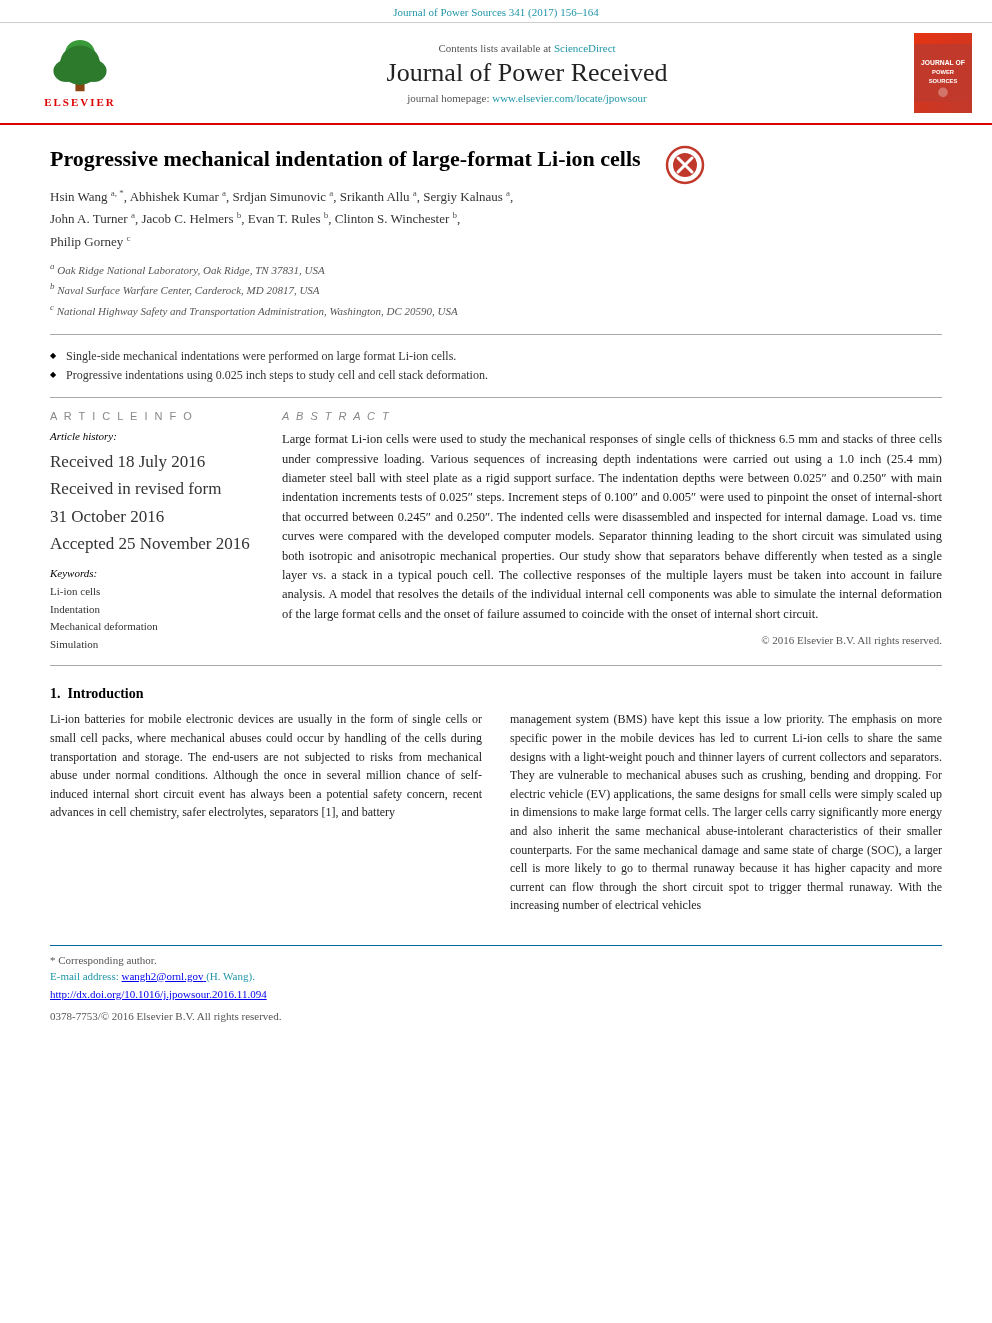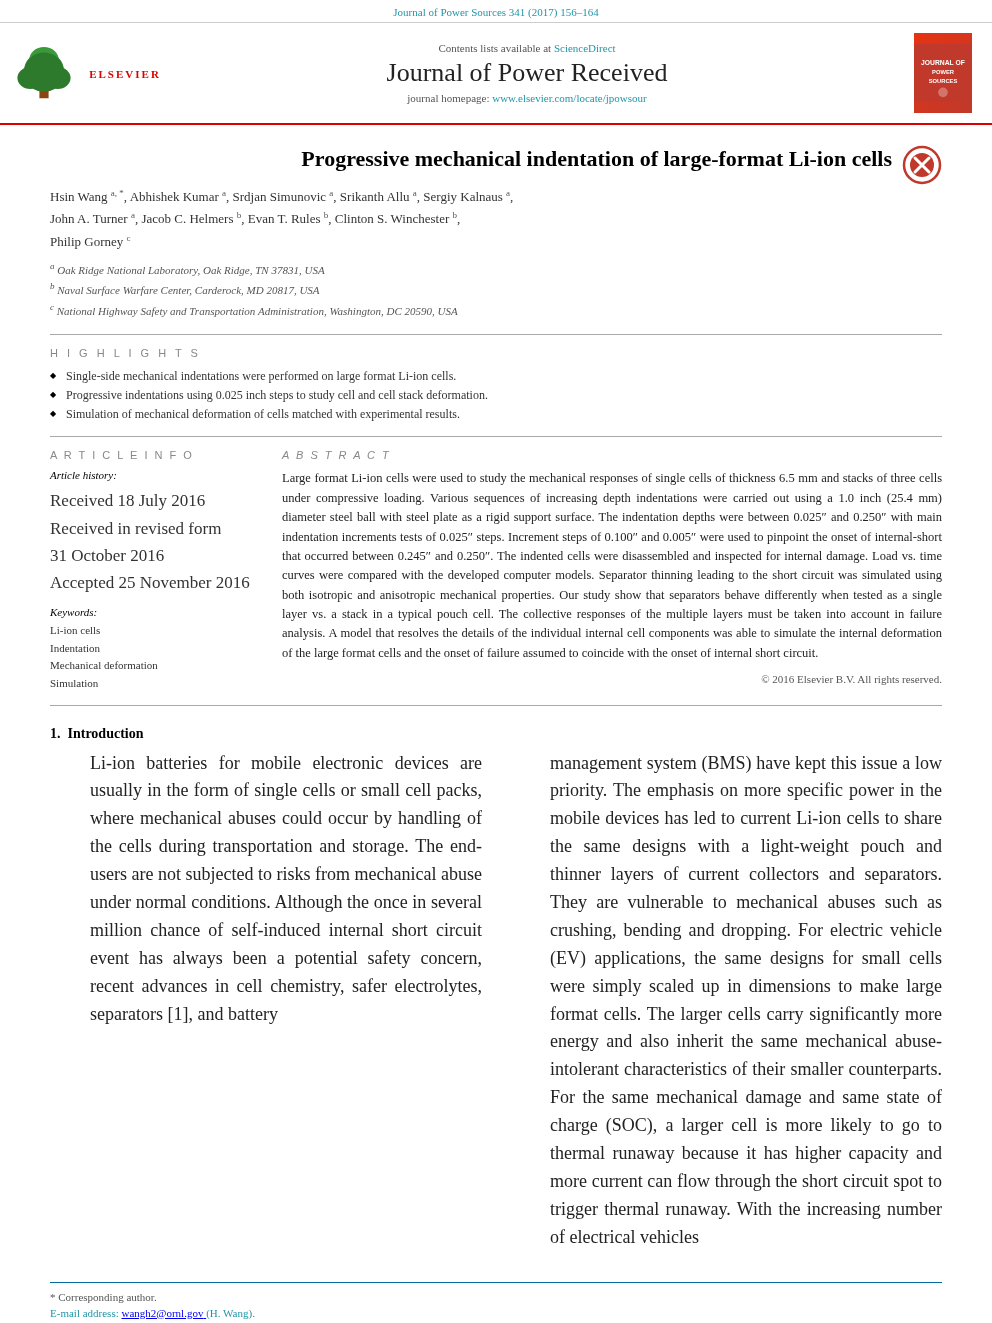--- a/index.html
+++ b/index.html
@@ -31,20 +31,21 @@
     }
     .journal-header-logo {
       width: 120px;
       height: 80px;
       display: flex;
       align-items: center;
       justify-content: center;
     }
     .elsevier-logo {
       display: flex;
+      flex-direction: column;
       align-items: center;
     }
     .elsevier-tree {
       width: 90px;
       height: 55px;
     }
     .elsevier-text {
       font-size: 11px;
       font-weight: bold;
       letter-spacing: 2px;
@@ -104,21 +105,22 @@
       font-weight: bold;
       color: #000;
       margin-bottom: 12px;
       line-height: 1.3;
     }
 
     
     .title-row {
       display: flex;
       align-items: flex-start;
-      justify-content: flex-end;
+      justify-content: flex-start;
+      gap: 14px;
     }
     .crossmark {
       width: 40px;
       height: 40px;
       margin-left: 10px;
       flex-shrink: 0;
     }
 
     
     .authors {
@@ -254,25 +256,24 @@
       color: #000;
     }
     .two-col-body {
       display: flex;
       gap: 28px;
     }
     .body-col {
       flex: 1;
     }
     .body-text {
-      font-size: 18px;
+      font-size: 12px;
       color: #222;
       line-height: 1.55;
       text-align: justify;
-      margin-left: 40px;
     }
 
     
     .article-footer {
       margin-top: 30px;
       padding-top: 8px;
       border-top: 1px solid #0369a1;
     }
     .footer-corresponding {
       font-size: 11px;
@@ -373,24 +374,22 @@
 
   <div class="affiliations">
     <div><sup>a</sup> Oak Ridge National Laboratory, Oak Ridge, TN 37831, USA</div>
     <div><sup>b</sup> Naval Surface Warfare Center, Carderock, MD 20817, USA</div>
     <div><sup>c</sup> National Highway Safety and Transportation Administration, Washington, DC 20590, USA</div>
   </div>
 
   <hr class="divider">
 
   <div class="highlights-section">
-    <div class="section-label">H I G H L I G H T S</div>
     <div class="highlight-item">Single-side mechanical indentations were performed on large format Li-ion cells.</div>
     <div class="highlight-item">Progressive indentations using 0.025 inch steps to study cell and cell stack deformation.</div>
-    <div class="highlight-item">Simulation of mechanical deformation of cells matched with experimental results.</div>
   </div>
 
   <hr class="divider">
 
   <div class="two-col">
 
     <div class="col-left">
       <div class="article-info-label">A R T I C L E   I N F O</div>
       <div class="history-label">Article history:</div>
       <div class="history-item">Received 18 July 2016</div>

